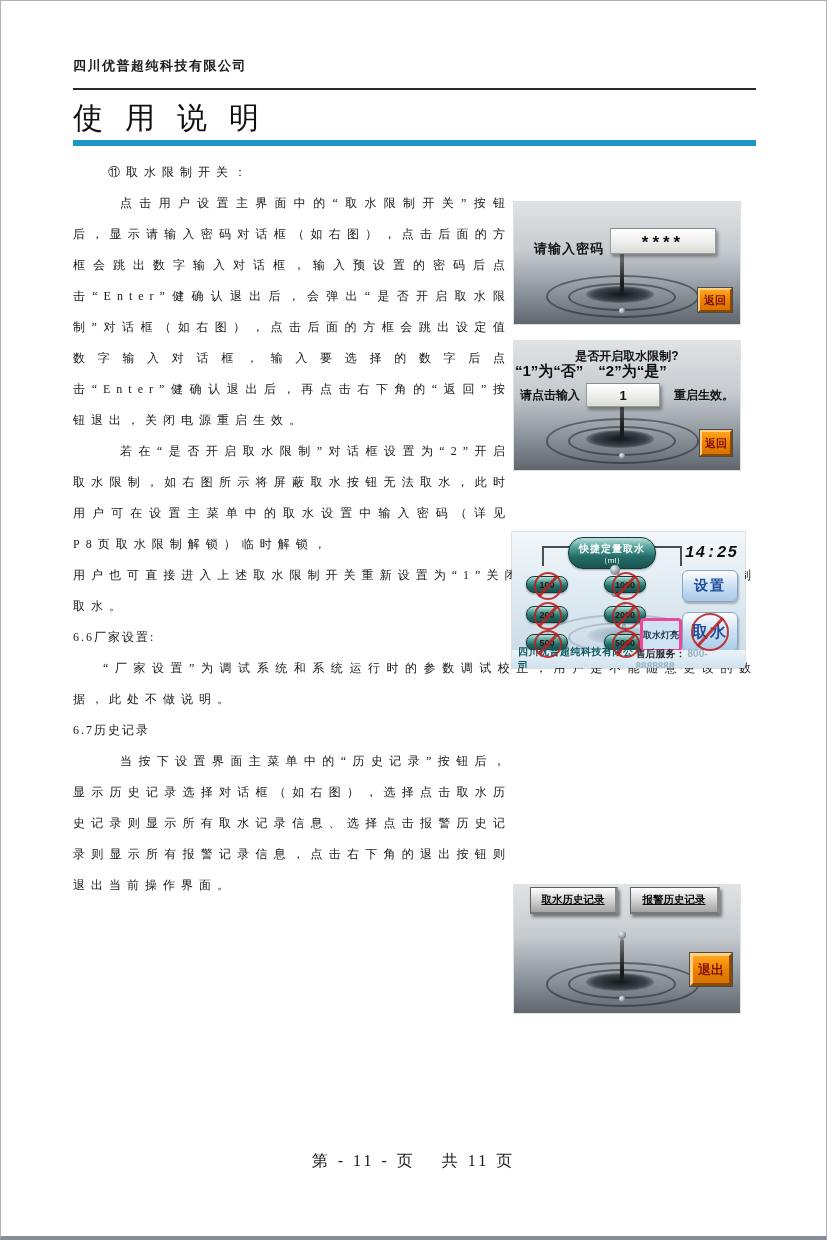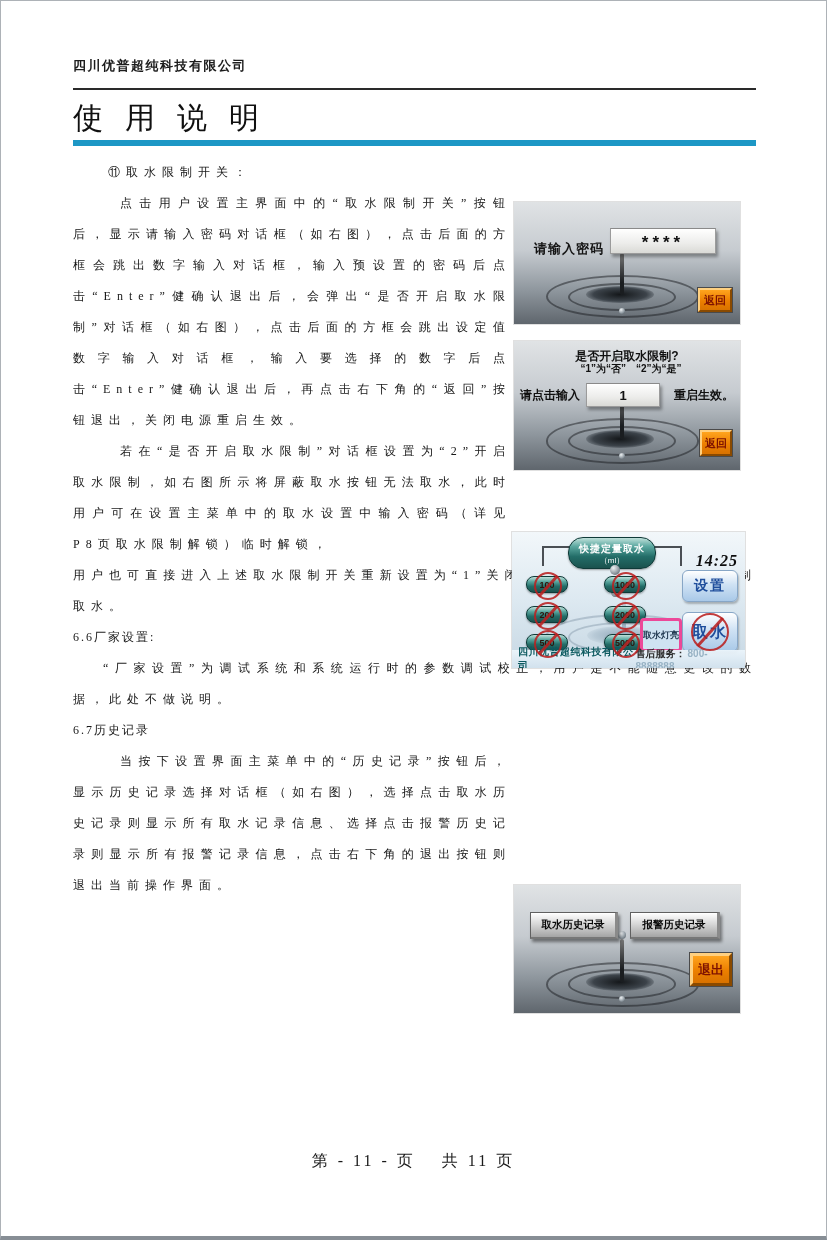--- a/index.html
+++ b/index.html
@@ -71,35 +71,35 @@
   .s1-back{right:8px;bottom:12px;width:30px;height:20px;font-size:11px;}
   .s2-back{right:8px;bottom:14px;width:28px;height:22px;font-size:11px;}
   .s4-exit{right:8px;bottom:27px;width:36px;height:27px;font-size:13px;border-width:3px;}
 
   
   .s1-prompt{position:absolute;left:20px;top:38px;font-size:13px;font-weight:bold;color:#141414;letter-spacing:1px;}
   .s1-box{left:96px;top:26px;width:106px;height:26px;font-size:17px;letter-spacing:4px;padding-top:3px;box-sizing:border-box;}
 
   
   .s2-q1{position:absolute;left:0;right:0;top:7px;text-align:center;font-size:12px;font-weight:bold;color:#101010;}
-  .s2-q2{position:absolute;left:8px;right:0;top:21px;text-align:center;font-size:10px;font-weight:bold;color:#101010;}
+  .s2-q2{position:absolute;left:1px;right:0;top:21px;text-align:left;font-size:15px;font-weight:bold;color:#101010;}
   .s2-label{position:absolute;left:6px;top:46px;font-size:12px;font-weight:bold;color:#101010;}
   .s2-box{left:72px;top:42px;width:72px;height:22px;font-size:13px;}
   .s2-note{position:absolute;right:6px;top:46px;font-size:12px;font-weight:bold;color:#101010;}
 
   
   .hdr-pill{position:absolute;left:56px;top:5px;width:86px;height:30px;border-radius:15px;
             background:linear-gradient(180deg,#bfe0da 0%,#5ba8a0 28%,#236d68 62%,#1a524e 100%);
             border:1px solid #0f3a38;text-align:center;color:#fff;box-shadow:0 1px 2px rgba(0,0,0,.35);}
   .hp1{font-size:10px;font-weight:bold;margin-top:4px;letter-spacing:1px;}
   .hp2{font-size:8px;margin-top:-1px;}
   .conn{position:absolute;}
   .conn-l{left:30px;top:14px;width:27px;height:18px;border-left:2px solid #4a4f54;border-top:2px solid #4a4f54;}
   .conn-r{left:141px;top:14px;width:27px;height:18px;border-right:2px solid #4a4f54;border-top:2px solid #4a4f54;}
-  .clock{position:absolute;right:7px;top:20px;font-family:Liberation Serif, serif;
+  .clock{position:absolute;right:7px;top:12px;font-family:Liberation Mono, monospace;
          font-weight:bold;font-style:italic;font-size:16px;letter-spacing:1px;color:#0d0d0d;}
   .pill{position:absolute;width:40px;height:15px;border-radius:8px;
         background:linear-gradient(180deg,#bfe0da 0%,#5ba8a0 30%,#236d68 62%,#1a524e 100%);
         border:1px solid #0f3a38;color:#2d140c;font-size:9px;font-weight:bold;
         display:flex;align-items:center;justify-content:center;box-shadow:0 1px 2px rgba(0,0,0,.35);}
   .colL{left:14px;} .colR{left:92px;}
   .row1{top:44px;border-radius:8px;} .row2{top:74px;} .row3{top:102px;}
   .no-sign{position:absolute;left:50%;top:50%;width:24px;height:24px;margin:-13px 0 0 -13px;
            border:2.5px solid rgba(186,33,33,.88);border-radius:50%;z-index:3;}
   .no-slash{position:absolute;left:50%;top:-2px;bottom:-2px;width:2.5px;
@@ -114,26 +114,26 @@
         border:3px solid #ec4899;border-radius:4px;color:#223a52;font-size:9px;font-weight:bold;
         display:flex;align-items:center;justify-content:center;text-align:center;line-height:1.2;}
   .s3-footer{position:absolute;left:0;right:0;bottom:0;height:18px;padding:0 6px;
              background:linear-gradient(180deg,rgba(236,245,251,.95),rgba(210,226,238,.95));
              display:flex;align-items:center;justify-content:space-between;}
   .s3-company{font-size:10px;font-weight:bold;color:#0d5a60;letter-spacing:.5px;}
   .s3-service{font-size:10px;font-weight:bold;color:#2a2a2a;}
   .s3-phone{color:#97b2c4;font-weight:bold;margin-left:2px;}
 
   
-  .btn-metal{position:absolute;top:27px;height:24px;
+  .btn-metal{position:absolute;top:2px;height:24px;
              background:linear-gradient(180deg,#ffffff 0%,#d8d8d8 45%,#a4a4a4 100%);
              border:1px solid #606060;border-right:3px solid #8a8a8a;border-bottom:2px solid #777;
              box-shadow:2px 3px 3px rgba(0,0,0,.45),inset 0 1px 0 #fff;
              color:#0a0a0a;font-weight:bold;font-size:10.5px;
-             display:flex;align-items:center;justify-content:center;}
+             display:flex;align-items:center;justify-content:center;text-decoration:underline;}
   .s4-b1{left:16px;width:84px;}
   .s4-b2{left:116px;width:86px;}
 </style>
 </head>
 <body>
 
 <div class="page">
 
   <div class="company">四川优普超纯科技有限公司</div>
   <div class="header-rule"></div>

